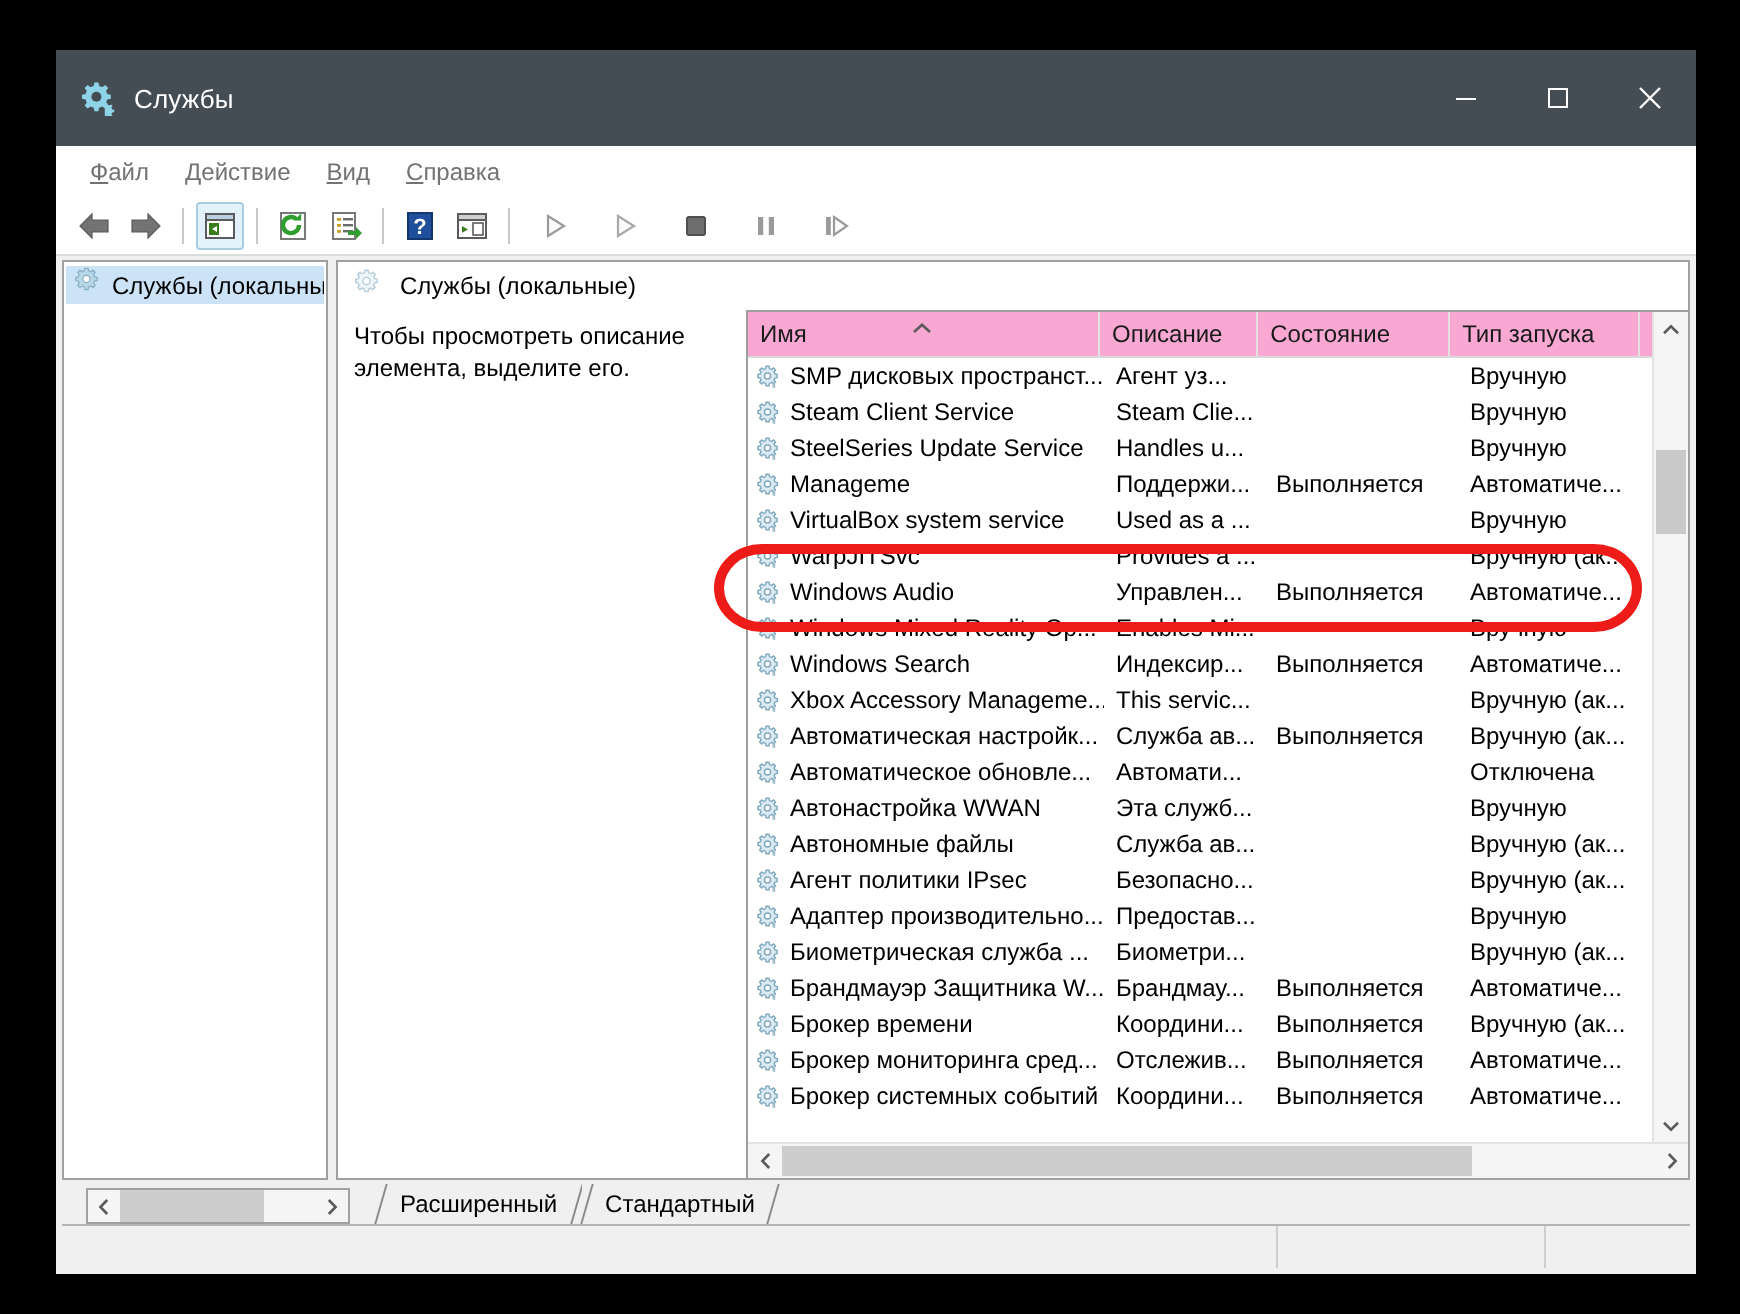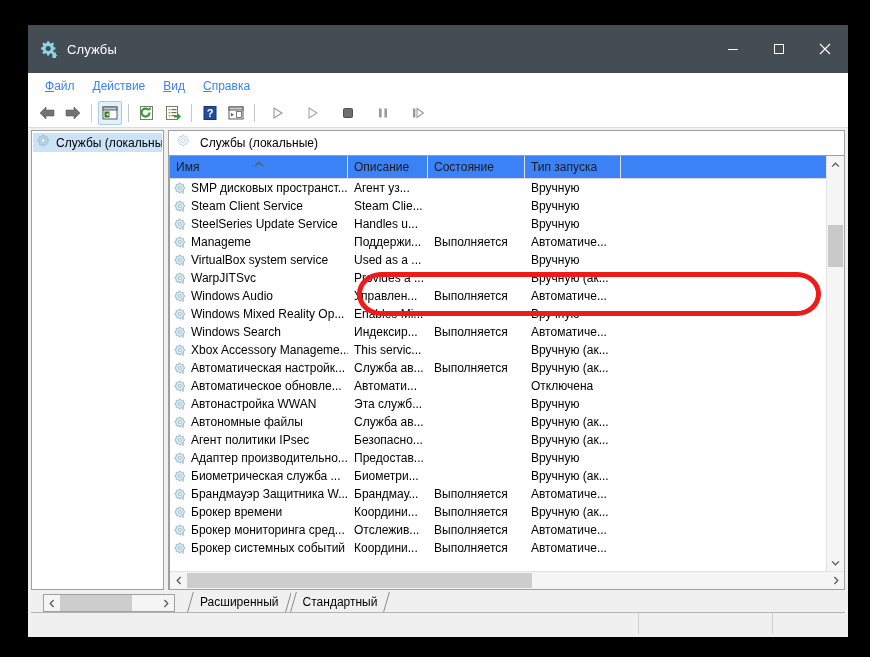--- a/index.html
+++ b/index.html
@@ -68,21 +68,21 @@
     height: 25px;
     background: #ffffff;
     display: flex;
     align-items: center;
     padding-left: 8px;
     flex: 0 0 auto;
     border-bottom: 1px solid #ffffff;
   }
   .menu-item {
     font-size: 12px;
-    color: #3b82f6;
+    color: #737373;
     padding: 3px 9px;
     cursor: default;
   }
   .menu-item u { text-decoration: underline; }
 
   
   .toolbar {
     height: 28px;
     background: #ffffff;
     display: flex;
@@ -206,21 +206,21 @@
     position: relative;
     margin-bottom: 0;
   }
   .lv-inner { display: flex; flex: 1 1 auto; min-height: 0; }
   .lv-main { flex: 1 1 auto; display: flex; flex-direction: column; min-width: 0; }
 
   .lv-header {
     display: flex;
     height: 22px;
     flex: 0 0 auto;
-    background: #3b82f6;
+    background: #f9a8d4;
     border-bottom: 1px solid #d9d9d9;
     position: relative;
   }
   .lv-col {
     font-size: 12px;
     color: #1a1a1a;
     display: flex;
     align-items: center;
     padding-left: 6px;
     box-sizing: border-box;
@@ -572,20 +572,23 @@
                 <path d="M7.0 1.4 L9.0 1.4 L9.4 3.1 A4.4 4.4 0 0 1 10.8 3.7 L12.2 2.7 L13.6 4.1 L12.6 5.5 A4.4 4.4 0 0 1 13.2 6.9 L14.9 7.3 L14.9 9.3 L13.2 9.7 A4.4 4.4 0 0 1 12.6 11.1 L13.6 12.5 L12.2 13.9 L10.8 12.9 A4.4 4.4 0 0 1 9.4 13.5 L9.0 15.2 L7.0 15.2 L6.6 13.5 A4.4 4.4 0 0 1 5.2 12.9 L3.8 13.9 L2.4 12.5 L3.4 11.1 A4.4 4.4 0 0 1 2.8 9.7 L1.1 9.3 L1.1 7.3 L2.8 6.9 A4.4 4.4 0 0 1 3.4 5.5 L2.4 4.1 L3.8 2.7 L5.2 3.7 A4.4 4.4 0 0 1 6.6 3.1 Z"></path>
               </g>
               <circle cx="8" cy="8.3" r="2.3" fill="#ffffff" stroke="#b6cddb" stroke-width="0.9"></circle>
             </svg>
           </span>
           <span class="lbl">Службы (локальные)</span>
         </div>
 
         <div class="rp-content">
 
+          <div class="desc-pane">
+            <div class="desc-text">Чтобы просмотреть описание элемента, выделите его.</div>
+          </div>
 
           <div class="listview">
             <div class="lv-inner">
               <div class="lv-main">
 
                 <div class="lv-header">
                   <div class="lv-col c-name">
                     <span>Имя</span>
                     <span class="sortarrow">
                       <svg width="11" height="7" viewBox="0 0 11 7">

